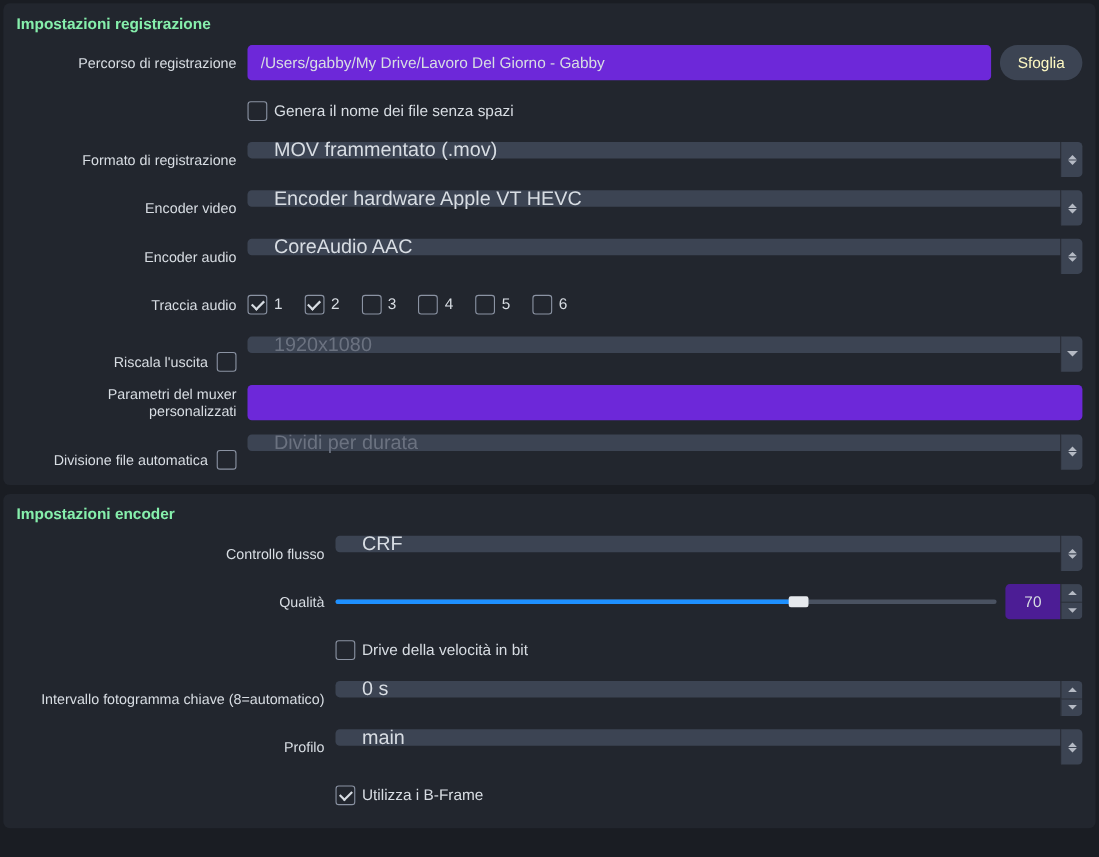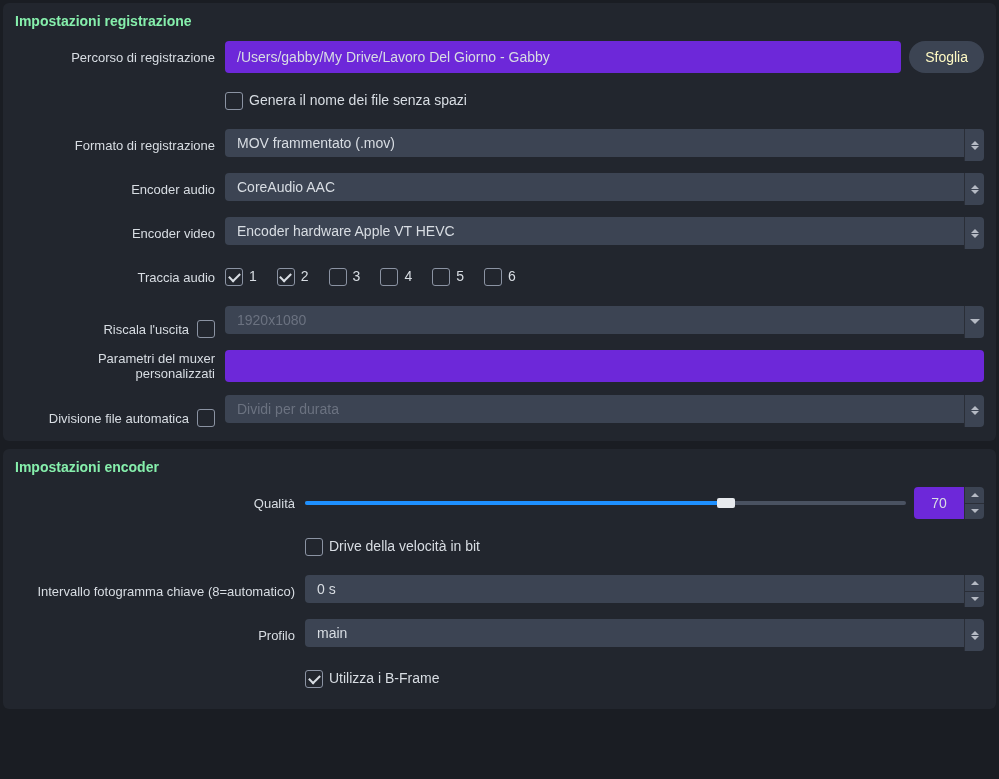--- a/index.html
+++ b/index.html
@@ -70,24 +70,24 @@
   .select-wrap {
     flex: 1;
     position: relative;
     display: flex;
   }
   .select-main {
     flex: 1;
     background: #3c4453;
     border: none;
     border-radius: 4px 0 0 4px;
-    height: 28px;
-    padding: 0 12px;
-    color: #d8dde3;
-    font-size: 14px;
+    height: 15px;
+    padding: 0 24px;
+    color: #d8dde3;
+    font-size: 18px;
     display: flex;
     align-items: center;
   }
   .select-main.disabled { color: #6b7280; }
   .select-spinner {
     width: 20px;
     background: #3c4453;
     border: none;
     border-left: 1px solid #2a2e37;
     border-radius: 0 4px 4px 0;
@@ -179,21 +179,21 @@
     transform: translate(-50%, -50%);
     width: 18px;
     height: 10px;
     background: #e6e9ed;
     border-radius: 2px;
     cursor: pointer;
   }
   .num-box {
     width: 50px;
     height: 32px;
-    background: #6d28d9;
+    background: #4c1d95;
     border: none;
     border-radius: 4px 0 0 4px;
     color: #d8dde3;
     text-align: center;
     font-size: 14px;
     display: flex;
     align-items: center;
     justify-content: center;
   }
   .num-spinner {
@@ -257,39 +257,39 @@
           <div class="spinner-arrows">
               <div class="arrow-up"></div>
               <div class="arrow-down"></div>
             </div>
         </div>
       </div>
     </div>
   </div>
 
   <div class="row">
+    <div class="label-col">Encoder video</div>
+    <div class="field-col">
+      <div class="select-wrap">
+        <div class="select-main">Encoder hardware Apple VT HEVC</div>
+        <div class="select-spinner">
+          <div class="spinner-arrows">
+              <div class="arrow-up"></div>
+              <div class="arrow-down"></div>
+            </div>
+        </div>
+      </div>
+    </div>
+  </div>
+
+  <div class="row">
     <div class="label-col">Encoder audio</div>
     <div class="field-col">
       <div class="select-wrap">
         <div class="select-main">CoreAudio AAC</div>
-        <div class="select-spinner">
-          <div class="spinner-arrows">
-              <div class="arrow-up"></div>
-              <div class="arrow-down"></div>
-            </div>
-        </div>
-      </div>
-    </div>
-  </div>
-
-  <div class="row">
-    <div class="label-col">Encoder video</div>
-    <div class="field-col">
-      <div class="select-wrap">
-        <div class="select-main">Encoder hardware Apple VT HEVC</div>
         <div class="select-spinner">
           <div class="spinner-arrows">
               <div class="arrow-up"></div>
               <div class="arrow-down"></div>
             </div>
         </div>
       </div>
     </div>
   </div>
 
@@ -362,20 +362,34 @@
             </div>
         </div>
       </div>
     </div>
   </div>
 </div>
 
 <div class="panel encoder-panel">
   <div class="panel-title">Impostazioni encoder</div>
 
+  <div class="row">
+    <div class="label-col">Controllo flusso</div>
+    <div class="field-col">
+      <div class="select-wrap">
+        <div class="select-main">CRF</div>
+        <div class="select-spinner">
+          <div class="spinner-arrows">
+              <div class="arrow-up"></div>
+              <div class="arrow-down"></div>
+            </div>
+        </div>
+      </div>
+    </div>
+  </div>
 
   <div class="row">
     <div class="label-col">Qualità</div>
     <div class="field-col">
       <div class="slider-wrap">
         <div class="slider-track">
           <div class="slider-fill" style="width:70%"></div>
           <div class="slider-thumb" style="left:70%"></div>
         </div>
         <div style="display:flex">

